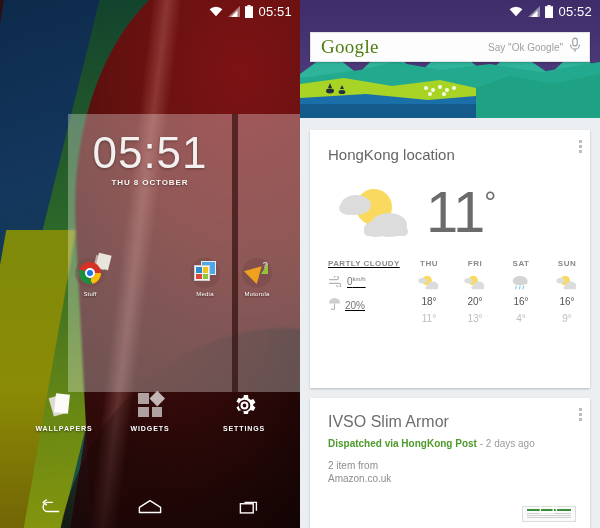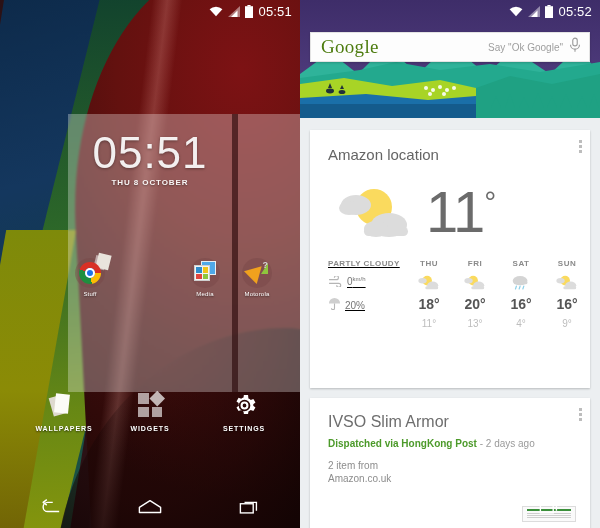--- a/index.html
+++ b/index.html
@@ -192,21 +192,21 @@
   .wgrid { display:flex; padding:4px 0 0 18px; }
   .wleft { width:86px;text-decoration:underline; }
   .wcond { font-size:8px; color:#8a8a8a; letter-spacing:0.4px; font-weight:700; }
   .wrow { display:flex; align-items:center; gap:4px; margin-top:5px; }
   .wrow .v { font-size:10px; color:#757575; }
   .wrow .v sup { font-size:6px; }
   .days { display:flex; flex:1; }
   .day { width:46px; text-align:center; }
   .day .dn { font-size:8px; color:#8a8a8a; font-weight:700; letter-spacing:0.5px; }
   .day .di { height:22px; display:flex; align-items:center; justify-content:center; margin-top:3px; }
-  .day .hi { font-size:14px; color:#555; font-weight:700; margin-top:3px; }
+  .day .hi { font-size:10px; color:#555; font-weight:400; margin-top:3px; }
   .day .lo { font-size:10px; color:#bdbdbd; margin-top:6px; }
 
   #shipping-card { top:398px; height:152px; }
   .stitle { font-size:16px; color:#6e6e6e; line-height:1.22; padding:14px 30px 0 18px; font-weight:400; }
   .ssub { font-size:10px; padding:6px 0 0 18px; }
   .ssub .green { color:#4c9a2a; font-weight:700; }
   .ssub .grey { color:#9a9a9a; }
   .sfrom { font-size:10px; color:#8d8d8d; padding:10px 0 0 18px; line-height:1.35; }
   .thumbs { position:absolute; right:10px; bottom:0; display:flex; gap:2px; }
   .thumbs i { display:block; width:28px; height:18px; }
@@ -421,21 +421,21 @@
         </svg>
       </span>
     </div>
 
     <div class="card" id="weather-card">
       <div class="dots">
           <i></i>
           <i></i>
           <i></i>
         </div>
-      <div class="wtitle">Amazon location</div>
+      <div class="wtitle">HongKong location</div>
       <div class="wmain">
         <span class="wicon">
           <svg viewBox="0 0 86 62" width="86" height="62">
             <circle cx="42" cy="26" r="18" fill="#fada5e"></circle>
             <ellipse cx="24" cy="24" rx="15" ry="10" fill="#dcdcdc"></ellipse>
             <ellipse cx="17" cy="27" rx="10" ry="7" fill="#dcdcdc"></ellipse>
             <ellipse cx="57" cy="44" rx="18" ry="12" fill="#dcdcdc"></ellipse>
             <ellipse cx="44" cy="48" rx="12" ry="8" fill="#dcdcdc"></ellipse>
             <rect x="32" y="46" width="44" height="9" rx="4.5" fill="#dcdcdc"></rect>
           </svg>

